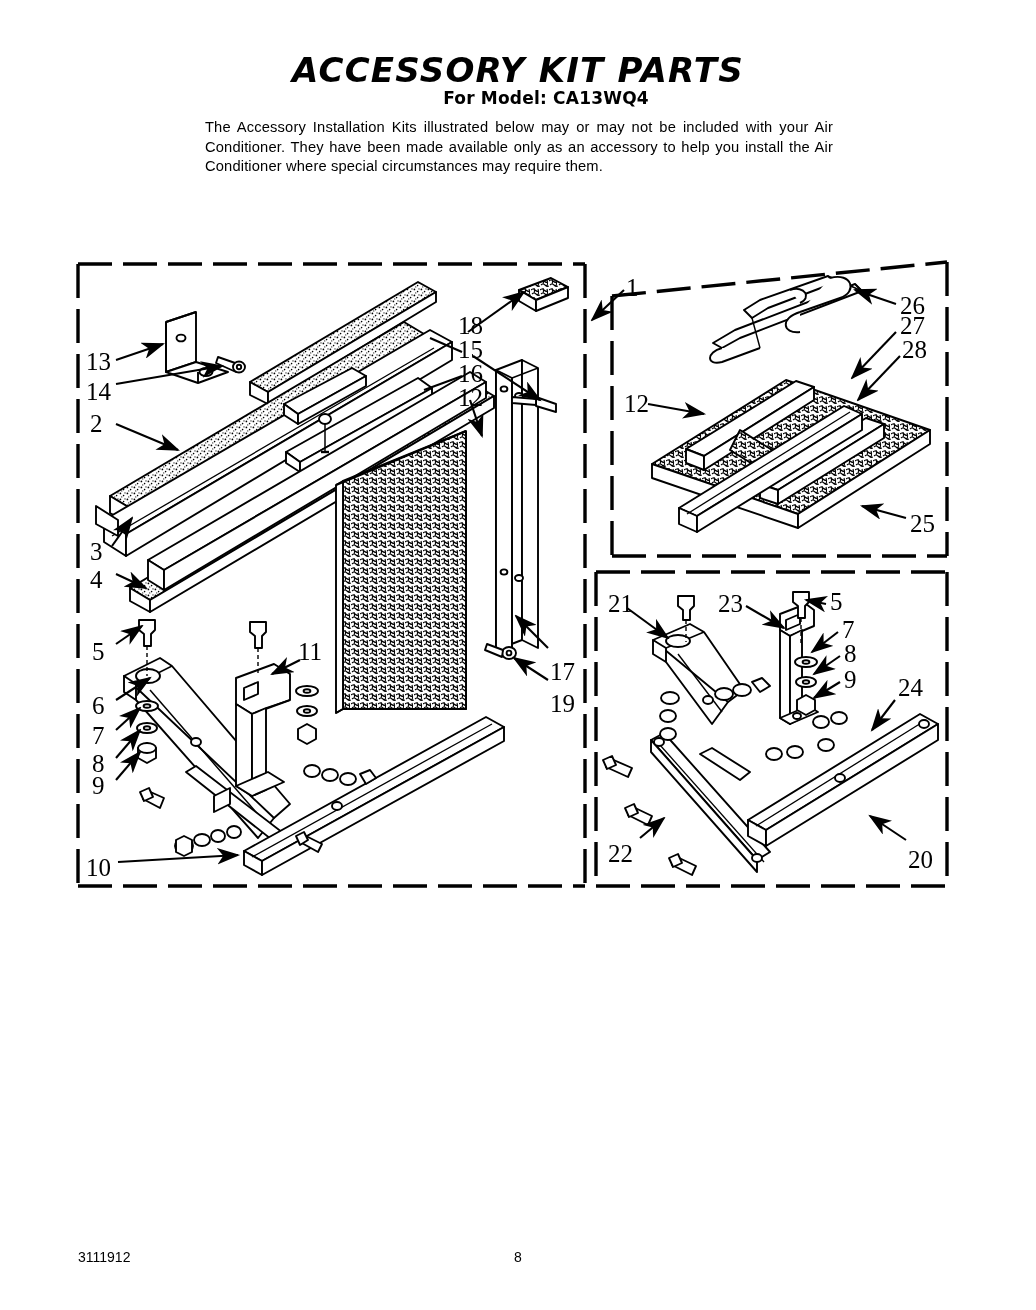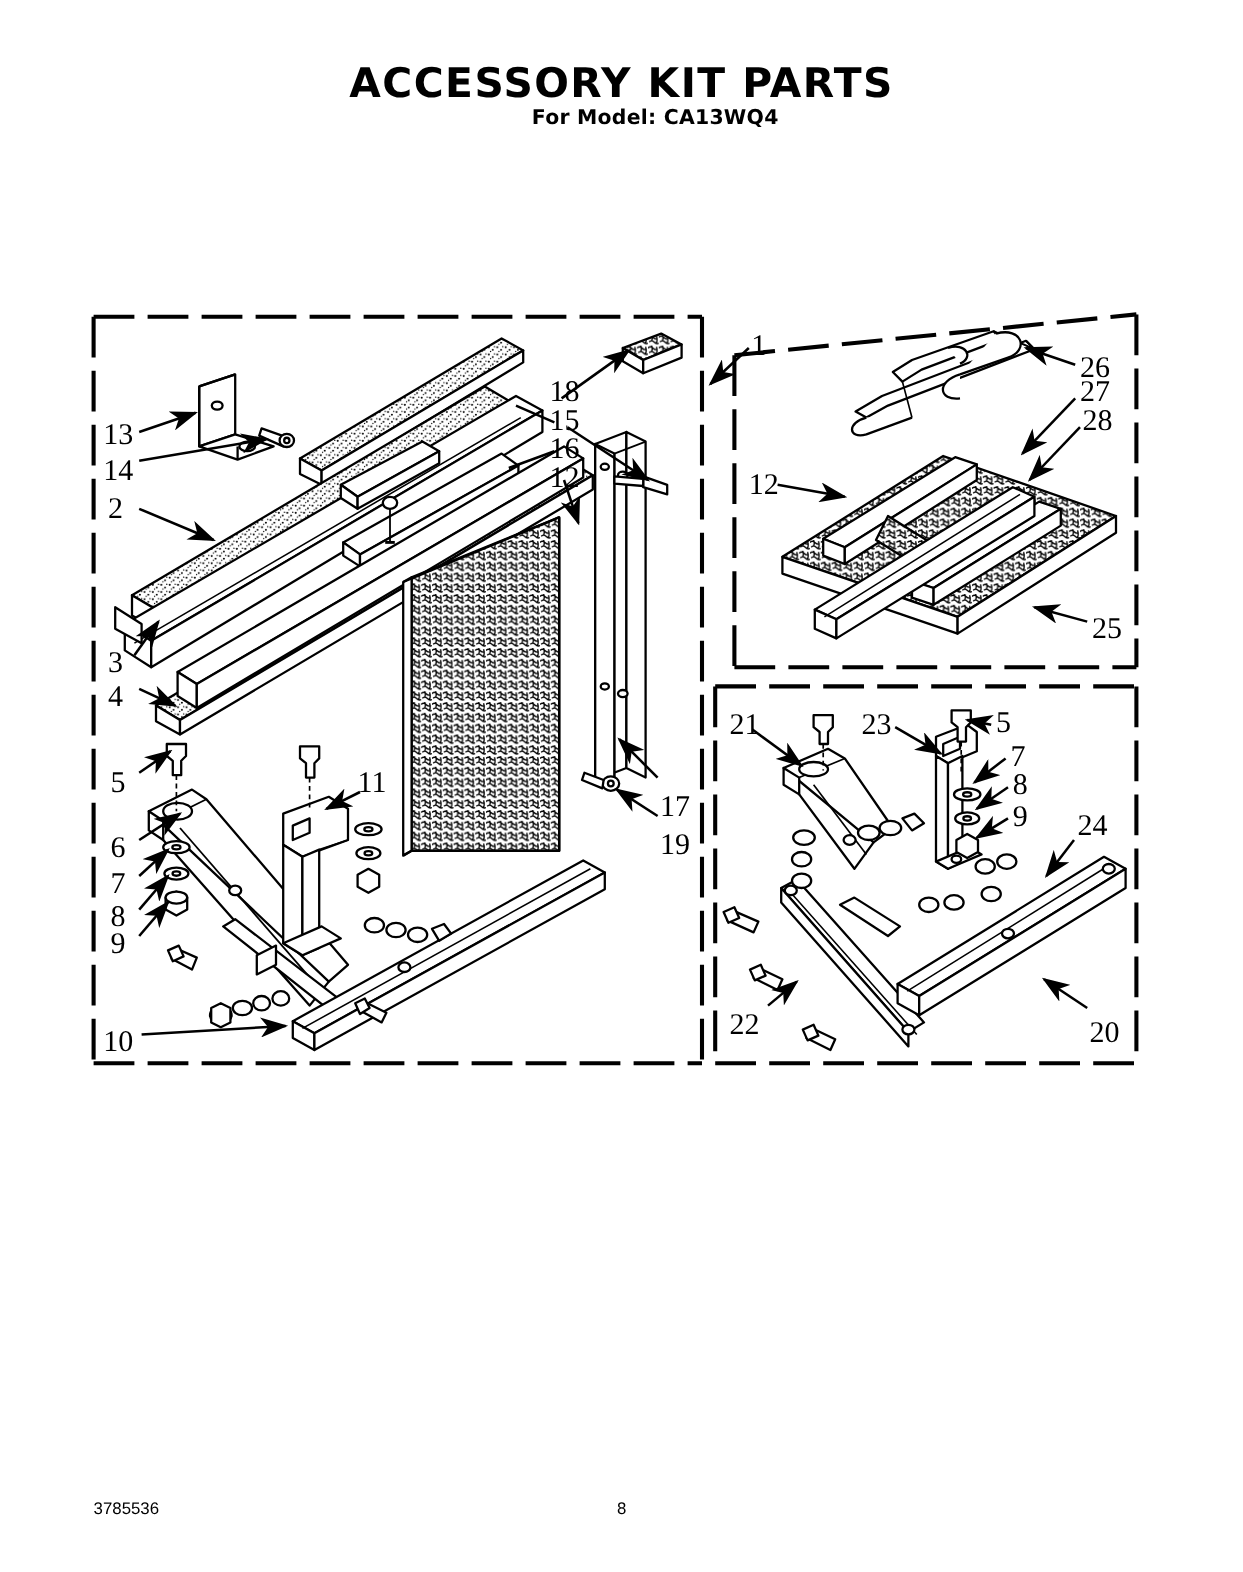--- a/index.html
+++ b/index.html
@@ -5,20 +5,21 @@
   html,body{margin:0;padding:0;background:#fff;}
   body{width:1036px;height:1310px;position:relative;font-family:"Liberation Sans",sans-serif;color:#000;overflow:hidden;}
 
   .page{position:absolute;inset:0;}
 
   
   .title{
     position:absolute;left:0;top:50px;width:1036px;text-align:center;
     font-size:34px;font-weight:bold;letter-spacing:1.2px;
     font-family:"DejaVu Sans",sans-serif;
+    font-style:italic;
   }
   .subtitle{
     position:absolute;left:0;top:88px;width:1036px;text-align:center;
     font-size:17px;font-weight:bold;letter-spacing:.2px;
     font-family:"DejaVu Sans",sans-serif;
     margin-left:28px;
   }
   .para{
     position:absolute;left:205px;width:628px;
     font-size:14.7px;line-height:19.5px;text-align:justify;
@@ -38,20 +39,21 @@
   .cal{font-family:"Liberation Serif",serif;font-size:25px;fill:#000;}
 </style>
 </head>
 <body>
 
 <div class="page">
 
   <div class="title">ACCESSORY KIT PARTS</div>
   <div class="subtitle">For Model: CA13WQ4</div>
 
+  <div class="para" id="para1">The Accessory Installation Kits illustrated below may or may not be included with your Air Conditioner. They have been made available only as an accessory to help you install the Air Conditioner where special circumstances may require them.</div>
 
   <div id="diagram">
   <svg width="1036" height="1310" viewBox="0 0 1036 1310" xmlns="http://www.w3.org/2000/svg">
     <defs>
       <marker id="arw" markerWidth="11" markerHeight="8" refX="10" refY="4" orient="auto">
         <path d="M0,0 L11,4 L0,8 L3,4 Z" fill="#000"></path>
       </marker>
       <pattern id="foam" width="9" height="9" patternUnits="userSpaceOnUse">
         <rect width="9" height="9" fill="#fff"></rect>
         <path d="M0,2 Q2,0 4,2 T8,3 M1,6 Q3,4 5,6 T9,7 M3,0 Q4,3 3,5 M7,1 Q8,4 7,7" stroke="#000" stroke-width="1.1" fill="none"></path>
@@ -445,16 +447,16 @@
     <text class="cal" x="830" y="610">5</text>
     <text class="cal" x="842" y="638">7</text>
     <text class="cal" x="844" y="662">8</text>
     <text class="cal" x="844" y="688">9</text>
     <text class="cal" x="898" y="696">24</text>
     <text class="cal" x="608" y="862">22</text>
     <text class="cal" x="908" y="868">20</text>
   </svg>
   </div>
 
-  <div class="footer-code">3785536</div>
+  <div class="footer-code">3111912</div>
   <div class="footer-page">8</div>
 
 </div>
 
 </body></html>

